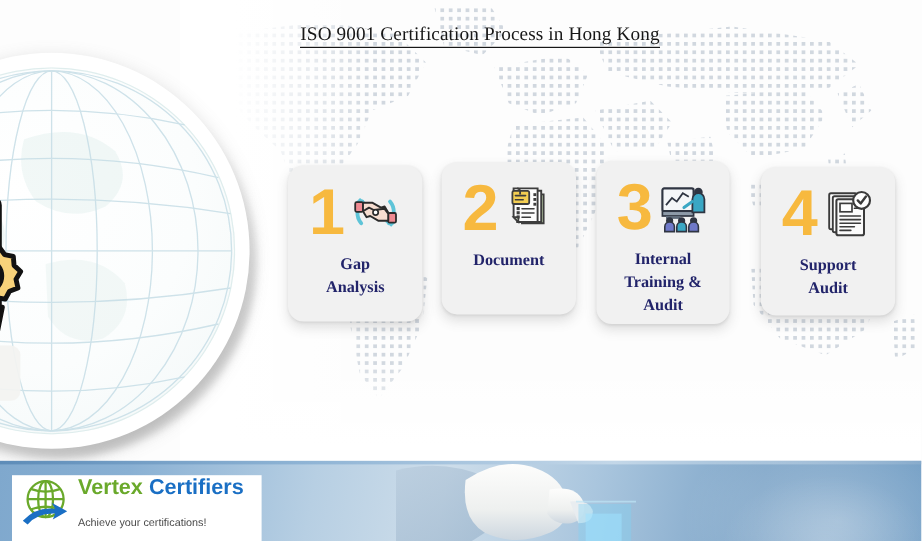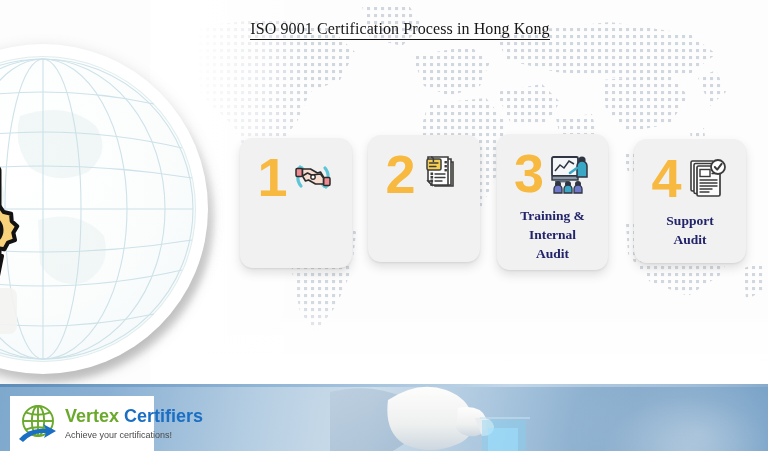--- a/index.html
+++ b/index.html
@@ -116,35 +116,35 @@
     background:radial-gradient(ellipse at center, rgba(255,255,255,0.28) 0%, rgba(255,255,255,0.10) 45%, rgba(255,255,255,0) 70%);
   }
   .banner .ripple2{
     position:absolute;right:-10px;top:10px;width:180px;height:120px;border-radius:50%;
     background:radial-gradient(ellipse at center, rgba(255,255,255,0.22) 0%, rgba(255,255,255,0) 68%);
   }
   .hand{
     position:absolute;left:330px;top:-6px;width:230px;height:80px;
   }
   .logo-box{
-    position:absolute;left:10px;top:396px;width:144px;height:55px;
+    position:absolute;left:10px;top:396px;width:208px;height:55px;
     background:#ffffff;
-    display:flex;align-items:center;
+    display:flex;align-items:flex-start;
   }
   .logo-globe{width:46px;height:46px;margin-left:6px;flex:0 0 auto;}
   .logo-text{margin-left:3px;}
   .logo-title{
     font-family:"Liberation Sans", sans-serif;
     font-size:18px;font-weight:bold;line-height:20px;white-space:nowrap;
   }
   .lt-green{color:#6aa92b;}
   .lt-blue{color:#1a6fc4;}
   .logo-tag{
     font-family:"Liberation Sans", sans-serif;
-    font-size:9px;color:#4a4a4a;line-height:12px;margin-top:3px;white-space:nowrap;
+    font-size:9px;color:#4a4a4a;line-height:12px;margin-top:13px;white-space:nowrap;
   }
 </style>
 </head>
 <body>
 
 <div class="stage">
 
   <div class="dotmap">
     <svg width="618" height="390" viewBox="0 0 618 390" aria-hidden="true">
       <defs>
@@ -254,20 +254,24 @@
             <path d="M33 31 a13 13 0 0 0 1 -18" fill="none" stroke="#5ec4d8" stroke-width="3.2" stroke-linecap="round"></path>
             <path d="M9 10 l5 4 -4 4 -5 -4 z" fill="#5ec4d8"></path>
             <path d="M35 34 l-5 -4 4 -4 5 4 z" fill="#5ec4d8"></path>
             <rect x="5" y="13.5" width="6.5" height="8" rx="1.2" fill="#ef8a92" stroke="#2b2b2b" stroke-width="1.5"></rect>
             <rect x="32.5" y="22.5" width="6.5" height="8" rx="1.2" fill="#ef8a92" stroke="#2b2b2b" stroke-width="1.5"></rect>
             <path d="M11.5 14 h8 l7 4 3 -1 3 5 -5 3 -4 -2 -9 1 -3 -4 z" fill="#f6ddd0" stroke="#2b2b2b" stroke-width="1.6" stroke-linejoin="round"></path>
             <path d="M32.5 29 h-8 l-7 -4 -3 1 -3 -5 5 -3 4 2 9 -1 3 4 z" fill="#f6ddd0" stroke="#2b2b2b" stroke-width="1.6" stroke-linejoin="round"></path>
             <circle cx="22" cy="22" r="2.2" fill="#ffffff" stroke="#2b2b2b" stroke-width="1.4"></circle>
           </svg>
         </div>
+      </div>
+      <div class="label">
+        <div>Gap</div>
+        <div>Analysis</div>
       </div>
     </div>
 
     <div class="card c2">
       <div class="row">
         <div class="num">2</div>
         <div class="ico">
           <svg width="44" height="44" viewBox="0 0 44 44" aria-hidden="true">
             <path d="M16 10 h18 v24 h-18 z" fill="#d8eec3" stroke="#3d3d3d" stroke-width="1.6"></path>
             <path d="M12 7 h20 v26 h-20 z" fill="#ffffff" stroke="#3d3d3d" stroke-width="1.6"></path>
@@ -287,20 +291,21 @@
               <rect x="11.5" y="24" width="2.6" height="2.6"></rect>
               <rect x="11.5" y="27.5" width="2.6" height="2.6"></rect>
               <rect x="25.5" y="9" width="2.4" height="2.4"></rect>
               <rect x="25.5" y="13" width="2.4" height="2.4"></rect>
               <rect x="25.5" y="17" width="2.4" height="2.4"></rect>
             </g>
           </svg>
         </div>
       </div>
       <div class="label">
+        <div>Document</div>
       </div>
     </div>
 
     <div class="card c3">
       <div class="row">
         <div class="num">3</div>
         <div class="ico">
           <svg width="44" height="44" viewBox="0 0 44 44" aria-hidden="true">
             <rect x="5" y="6" width="26" height="19" rx="1.5" fill="#f4f6f8" stroke="#2f3542" stroke-width="1.8"></rect>
             <polyline points="8,20 13,14 17,17 22,10 27,13" fill="none" stroke="#2f3542" stroke-width="1.5"></polyline>
@@ -314,22 +319,22 @@
               <path d="M7 42 v-4 a4 4 0 0 1 8 0 v4 z" fill="#6f79c9" stroke="#2f3542" stroke-width="1.3"></path>
               <circle cx="21" cy="33" r="3" fill="#2f3542"></circle>
               <path d="M17 42 v-4 a4 4 0 0 1 8 0 v4 z" fill="#3aa7c4" stroke="#2f3542" stroke-width="1.3"></path>
               <circle cx="31" cy="33" r="3" fill="#2f3542"></circle>
               <path d="M27 42 v-4 a4 4 0 0 1 8 0 v4 z" fill="#6f79c9" stroke="#2f3542" stroke-width="1.3"></path>
             </g>
           </svg>
         </div>
       </div>
       <div class="label">
+        <div>Internal</div>
         <div>Training &amp;</div>
-        <div>Internal</div>
         <div>Audit</div>
       </div>
     </div>
 
     <div class="card c4">
       <div class="row">
         <div class="num">4</div>
         <div class="ico">
           <svg width="44" height="44" viewBox="0 0 44 44" aria-hidden="true">
             <rect x="6" y="5" width="23" height="30" rx="1.5" fill="#ffffff" stroke="#3b3b3b" stroke-width="1.6"></rect>

